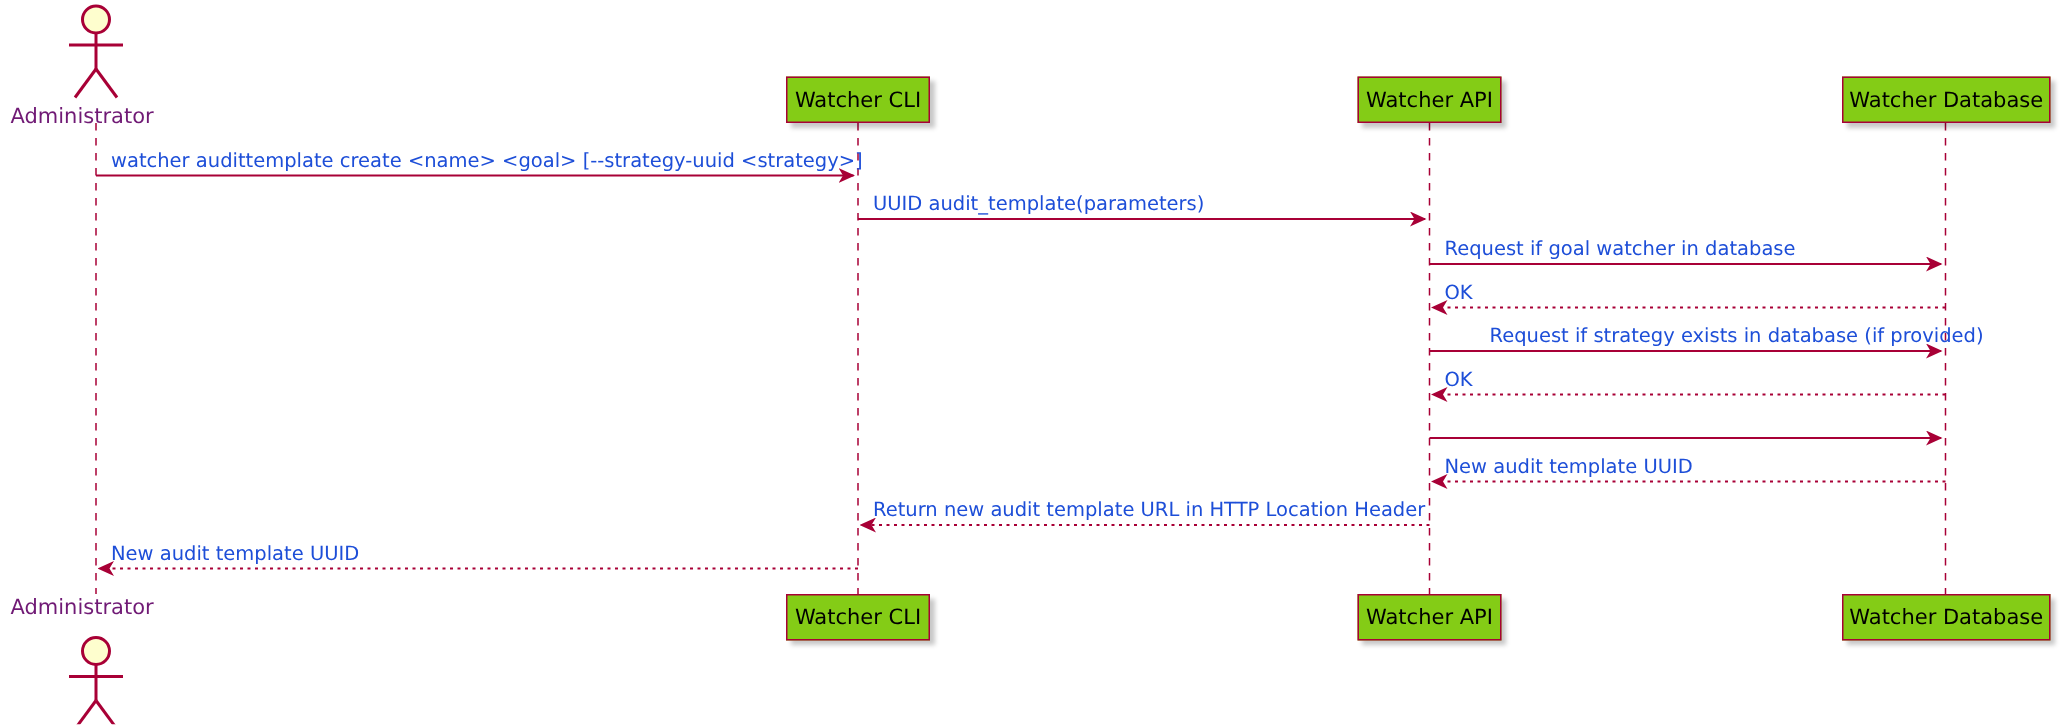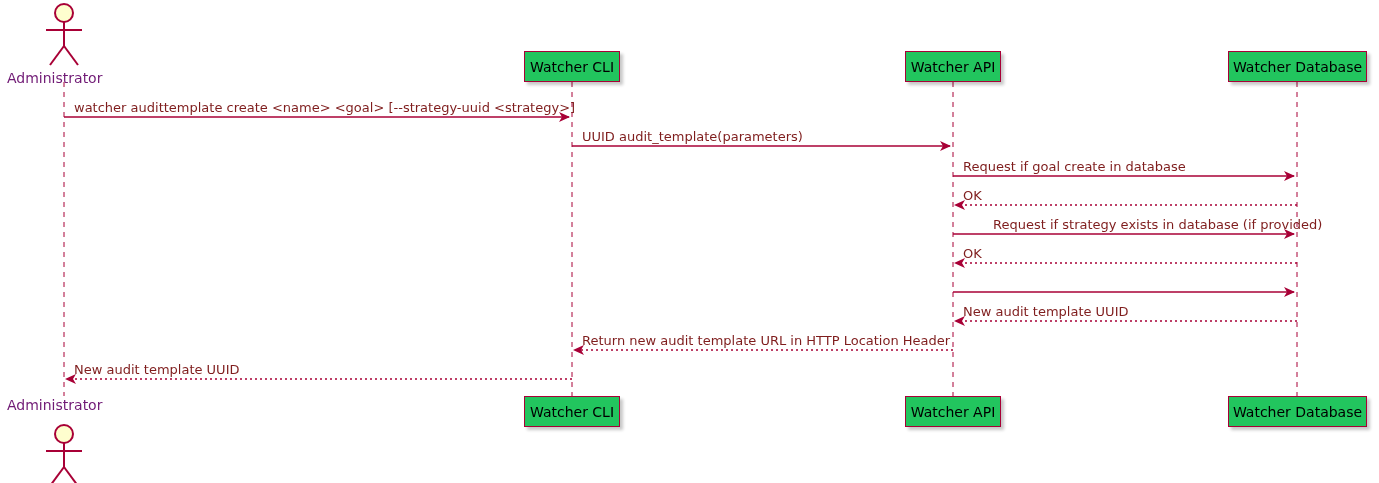--- a/index.html
+++ b/index.html
@@ -18,21 +18,21 @@
     overflow: hidden;
   }
   #svg-layer {
     position: absolute;
     top: 0; left: 0;
     width: 1379px;
     height: 483px;
   }
   .participant-box {
     position: absolute;
-    background: #22c55e;
+    background: #84cc16;
     border: 1.5px solid #A80036;
     box-shadow: 3px 3px 3px rgba(0,0,0,0.22);
     box-sizing: border-box;
     display: flex;
     align-items: center;
     justify-content: center;
     font-size: 14px;
     color: #000000;
     white-space: nowrap;
     line-height: 1;
@@ -40,21 +40,21 @@
   .actor-label {
     position: absolute;
     font-size: 14px;
     color: #701a75;
     white-space: nowrap;
     line-height: 1;
   }
   .msg-label {
     position: absolute;
     font-size: 13px;
-    color: #7f1d1d;
+    color: #1d4ed8;
     white-space: nowrap;
     line-height: 1;
   }
 </style>
 </head>
 <body>
 
 <div id="diagram">
   <svg id="svg-layer" viewBox="0 0 1379 483" xmlns="http://www.w3.org/2000/svg">
       <defs>
@@ -89,21 +89,21 @@
       <line x1="1297" y1="205" x2="956" y2="205" stroke="#A80036" stroke-width="1.4" stroke-dasharray="2,3" marker-end="url(#arrow-left)"></line>
       <line x1="953" y1="234" x2="1294" y2="234" stroke="#A80036" stroke-width="1.4" stroke-dasharray="none" marker-end="url(#arrow-right)"></line>
       <line x1="1297" y1="263" x2="956" y2="263" stroke="#A80036" stroke-width="1.4" stroke-dasharray="2,3" marker-end="url(#arrow-left)"></line>
       <line x1="953" y1="292" x2="1294" y2="292" stroke="#A80036" stroke-width="1.4" stroke-dasharray="none" marker-end="url(#arrow-right)"></line>
       <line x1="1297" y1="321" x2="956" y2="321" stroke="#A80036" stroke-width="1.4" stroke-dasharray="2,3" marker-end="url(#arrow-left)"></line>
       <line x1="953" y1="350" x2="575" y2="350" stroke="#A80036" stroke-width="1.4" stroke-dasharray="2,3" marker-end="url(#arrow-left)"></line>
       <line x1="572" y1="379" x2="67" y2="379" stroke="#A80036" stroke-width="1.4" stroke-dasharray="2,3" marker-end="url(#arrow-left)"></line>
     </svg>
 <div class="msg-label" style="left: 74px; top: 101px;">watcher audittemplate create &lt;name&gt; &lt;goal&gt; [--strategy-uuid &lt;strategy&gt;]</div>
     <div class="msg-label" style="left: 582px; top: 130px;">UUID audit_template(parameters)</div>
-    <div class="msg-label" style="left: 963px; top: 160px;">Request if goal create in database</div>
+    <div class="msg-label" style="left: 963px; top: 160px;">Request if goal watcher in database</div>
     <div class="msg-label" style="left: 963px; top: 189px;">OK</div>
     <div class="msg-label" style="left: 993px; top: 218px;">Request if strategy exists in database (if provided)</div>
     <div class="msg-label" style="left: 963px; top: 247px;">OK</div>
     <div class="msg-label" style="left: 963px; top: 305px;">New audit template UUID</div>
     <div class="msg-label" style="left: 582px; top: 334px;">Return new audit template URL in HTTP Location Header</div>
     <div class="msg-label" style="left: 74px; top: 363px;">New audit template UUID</div>
     <div class="participant-box" style="left: 524px; top: 51px; width: 96px; height: 31px;">Watcher CLI</div>
     <div class="participant-box" style="left: 905px; top: 51px; width: 96px; height: 31px;">Watcher API</div>
     <div class="participant-box" style="left: 1228px; top: 51px; width: 139px; height: 31px;">Watcher Database</div>
     <div class="participant-box" style="left: 524px; top: 396px; width: 96px; height: 31px;">Watcher CLI</div>

